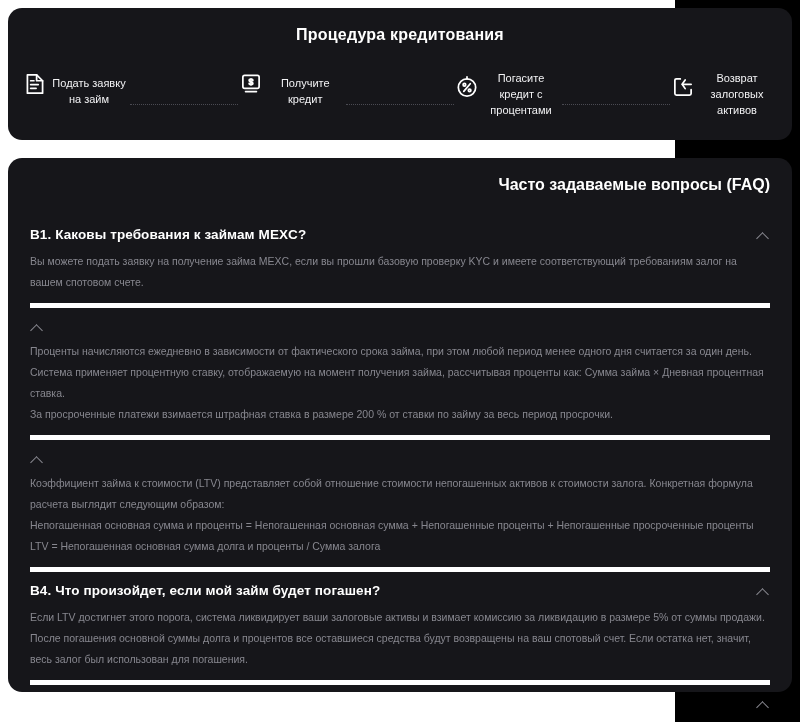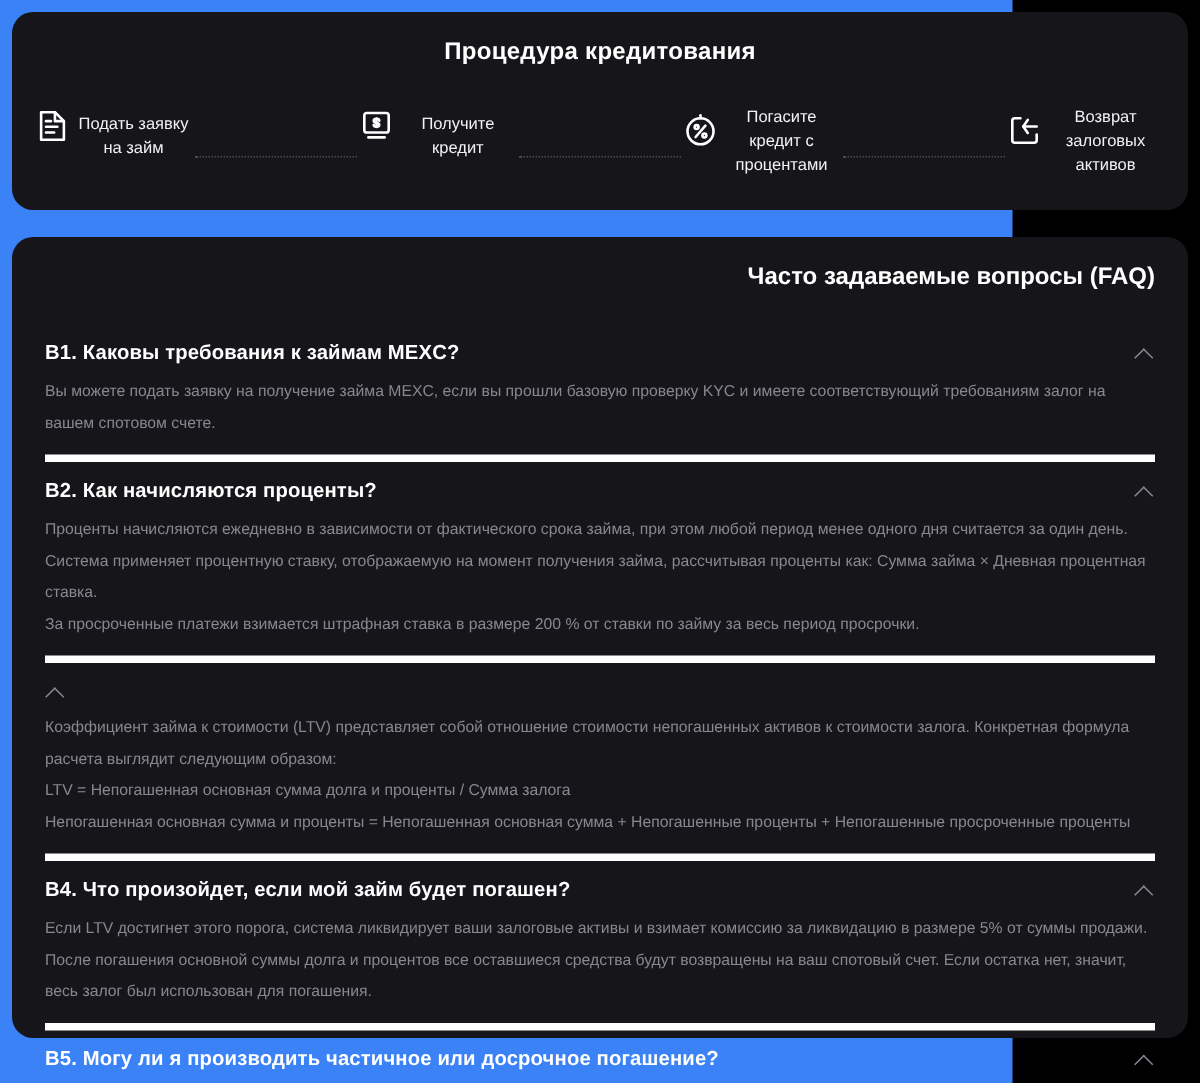--- a/index.html
+++ b/index.html
@@ -8,21 +8,21 @@
     width: 800px;
     height: 722px;
     background: #000000;
     font-family: "Liberation Sans", sans-serif;
     overflow: hidden;
   }
 
   .page {
     width: 675px;
     height: 722px;
-    background: #3b82f6;
+    background: #ffffff;
     padding: 8px 8px 0 8px;
   }
 
   
   .panel {
     background: #16161a;
     border-radius: 14px;
     width: 784px;
   }
 
@@ -221,37 +221,36 @@
         <span class="faq-question">В1. Каковы требования к займам MEXC?</span>
         <span class="chevron"></span>
       </div>
       <div class="faq-body">
         <p class="faq-para">Вы можете подать заявку на получение займа MEXC, если вы прошли базовую проверку KYC и имеете соответствующий требованиям залог на вашем спотовом счете.</p>
       </div>
     </div>
 
     <div class="faq-item">
       <div class="faq-head">
-        <span class="faq-question">В2. Как начисляются проценты?</span>
         <span class="chevron"></span>
       </div>
       <div class="faq-body">
         <p class="faq-para">Проценты начисляются ежедневно в зависимости от фактического срока займа, при этом любой период менее одного дня считается за один день. Система применяет процентную ставку, отображаемую на момент получения займа, рассчитывая проценты как: Сумма займа × Дневная процентная ставка.</p>
         <p class="faq-para">За просроченные платежи взимается штрафная ставка в размере 200 % от ставки по займу за весь период просрочки.</p>
       </div>
     </div>
 
     <div class="faq-item">
       <div class="faq-head">
         <span class="chevron"></span>
       </div>
       <div class="faq-body">
         <p class="faq-para">Коэффициент займа к стоимости (LTV) представляет собой отношение стоимости непогашенных активов к стоимости залога. Конкретная формула расчета выглядит следующим образом:</p>
+        <p class="faq-para">Непогашенная основная сумма и проценты = Непогашенная основная сумма + Непогашенные проценты + Непогашенные просроченные проценты</p>
         <p class="faq-para">LTV = Непогашенная основная сумма долга и проценты / Сумма залога</p>
-        <p class="faq-para">Непогашенная основная сумма и проценты = Непогашенная основная сумма + Непогашенные проценты + Непогашенные просроченные проценты</p>
       </div>
     </div>
 
     <div class="faq-item">
       <div class="faq-head">
         <span class="faq-question">В4. Что произойдет, если мой займ будет погашен?</span>
         <span class="chevron"></span>
       </div>
       <div class="faq-body">
         <p class="faq-para">Если LTV достигнет этого порога, система ликвидирует ваши залоговые активы и взимает комиссию за ликвидацию в размере 5% от суммы продажи. После погашения основной суммы долга и процентов все оставшиеся средства будут возвращены на ваш спотовый счет. Если остатка нет, значит, весь залог был использован для погашения.</p>

